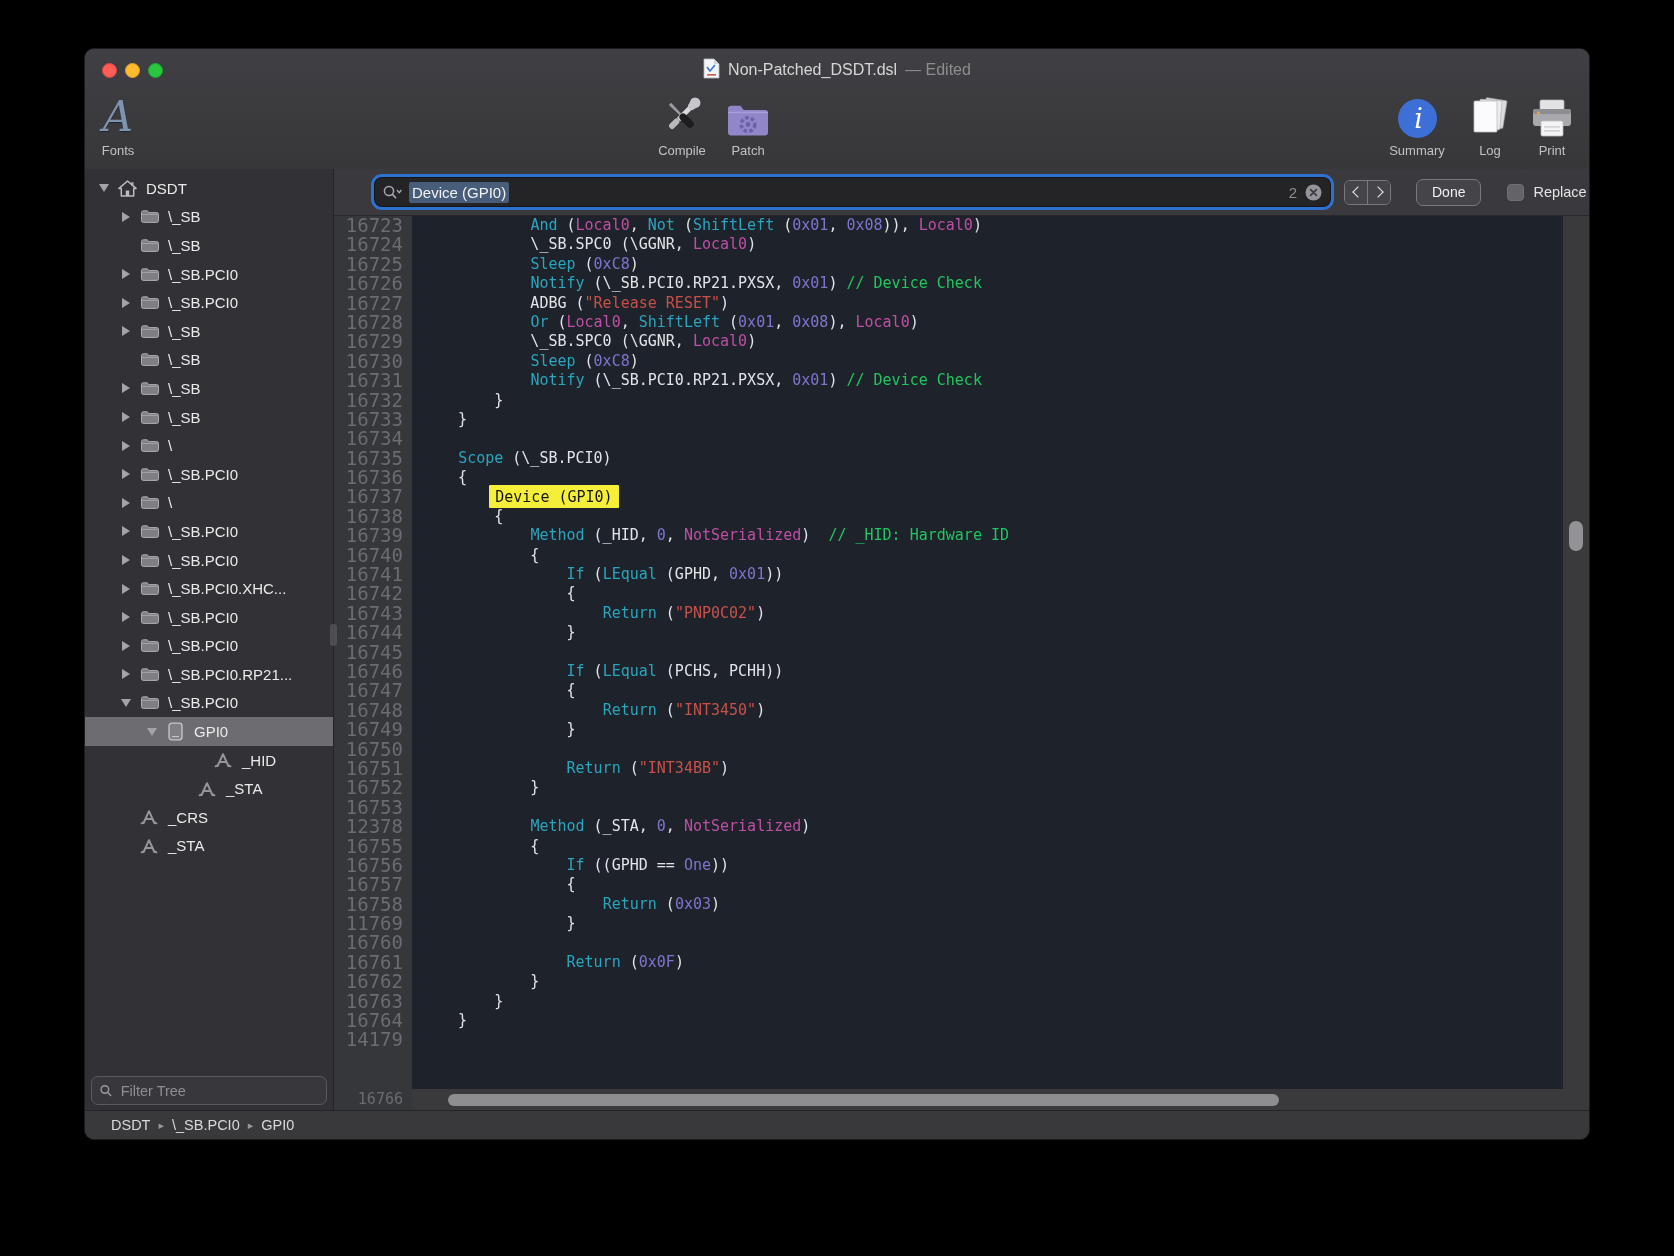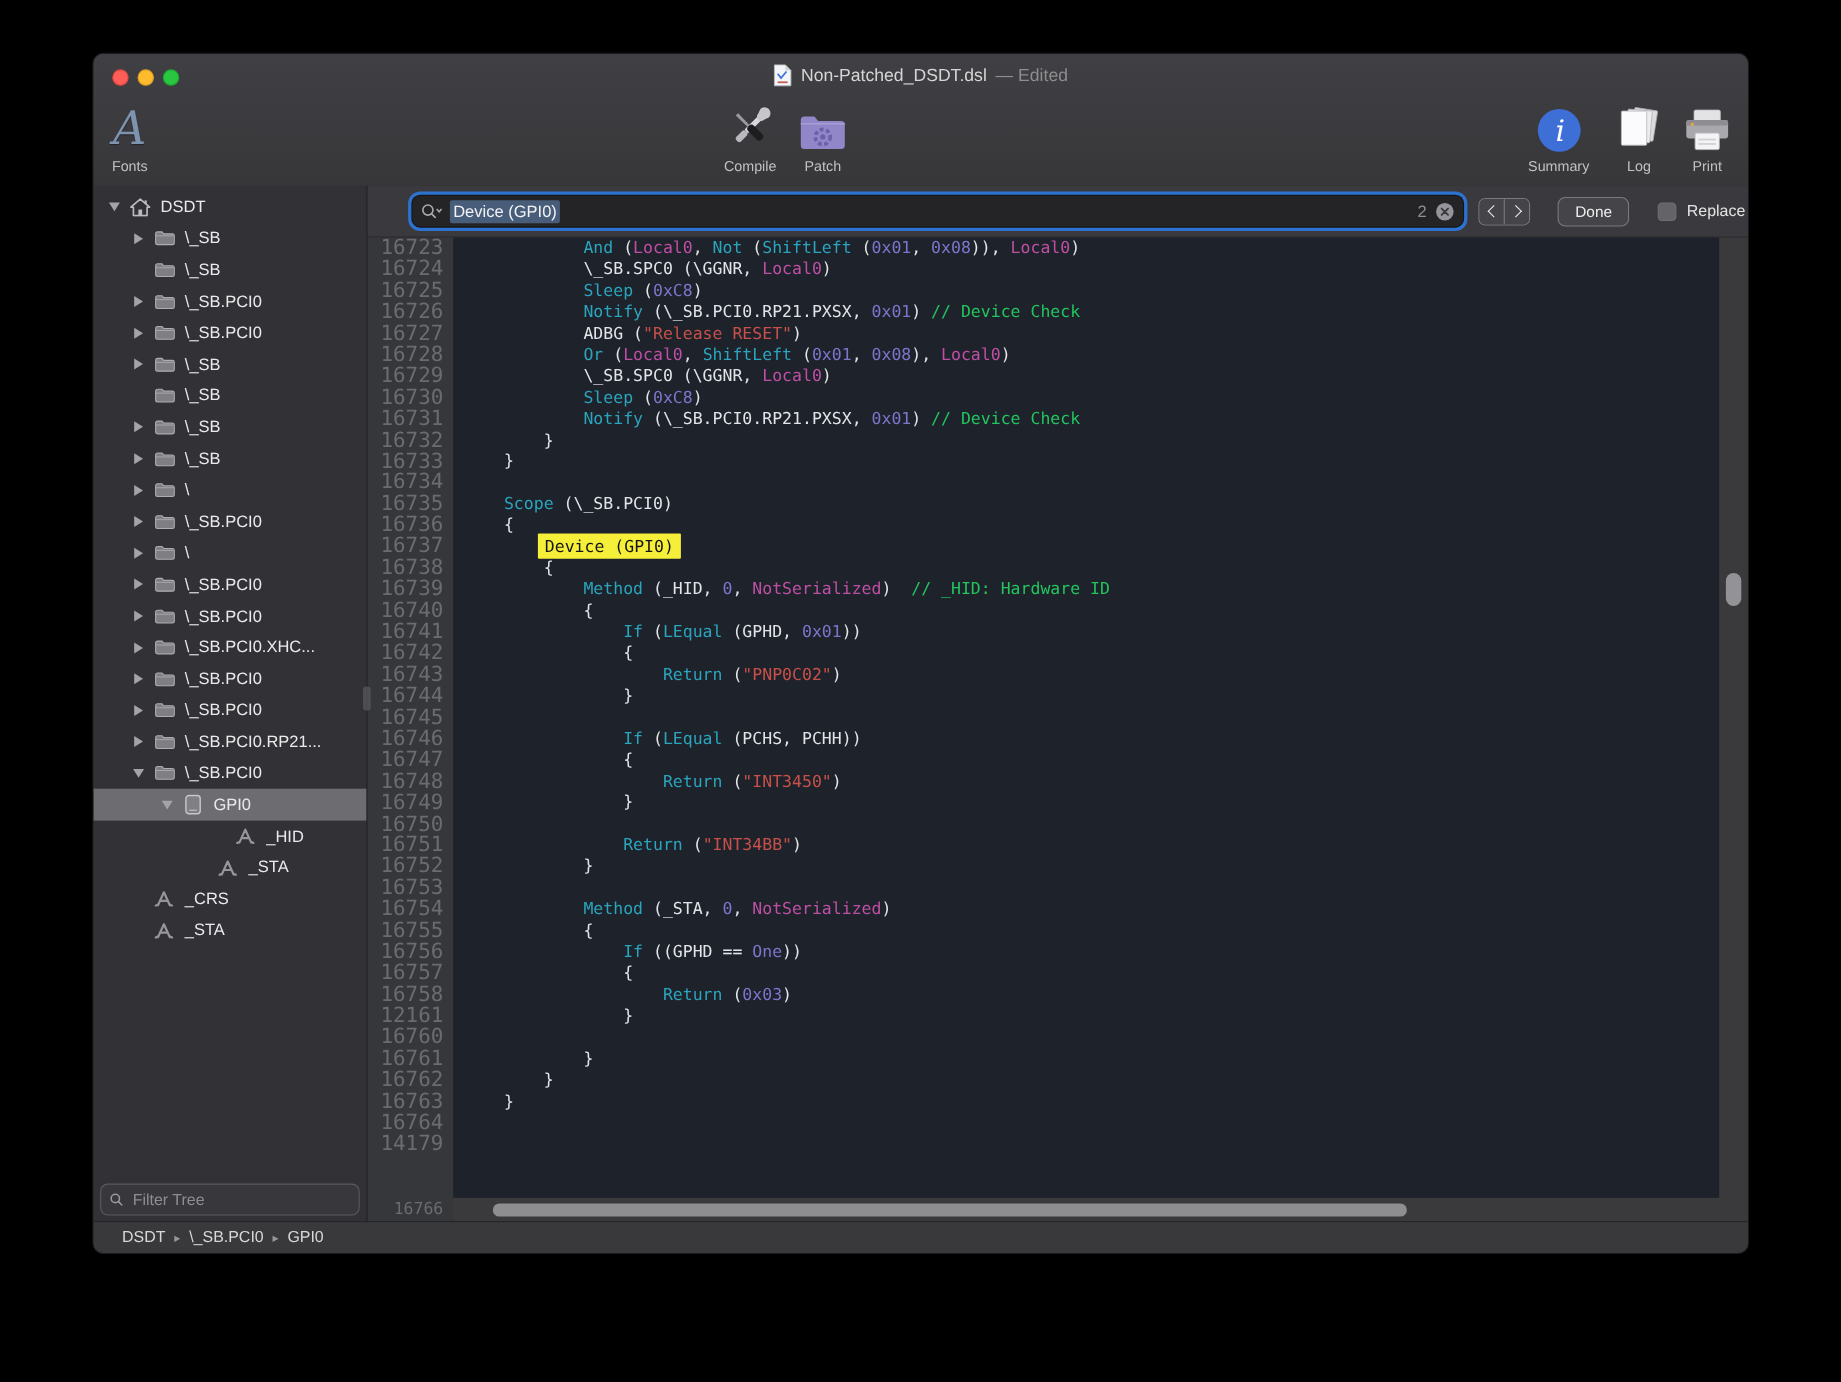--- a/index.html
+++ b/index.html
@@ -520,26 +520,26 @@
             <div class="gnum">16744</div>
             <div class="gnum">16745</div>
             <div class="gnum">16746</div>
             <div class="gnum">16747</div>
             <div class="gnum">16748</div>
             <div class="gnum">16749</div>
             <div class="gnum">16750</div>
             <div class="gnum">16751</div>
             <div class="gnum">16752</div>
             <div class="gnum">16753</div>
-            <div class="gnum">16754</div>
+            <div class="gnum">12378</div>
             <div class="gnum">16755</div>
             <div class="gnum">16756</div>
             <div class="gnum">16757</div>
             <div class="gnum">16758</div>
-            <div class="gnum">12161</div>
+            <div class="gnum">11769</div>
             <div class="gnum">16760</div>
             <div class="gnum">16761</div>
             <div class="gnum">16762</div>
             <div class="gnum">16763</div>
             <div class="gnum">16764</div>
             <div class="gnum">14179</div>
           </div>
         <div class="codearea" id="code">
             <div class="cline"><span class="tk-p">            </span><span class="tk-k">And</span><span class="tk-p"> (</span><span class="tk-v">Local0</span><span class="tk-p">, </span><span class="tk-k">Not</span><span class="tk-p"> (</span><span class="tk-k">ShiftLeft</span><span class="tk-p"> (</span><span class="tk-n">0x01</span><span class="tk-p">, </span><span class="tk-n">0x08</span><span class="tk-p">)), </span><span class="tk-v">Local0</span><span class="tk-p">)</span></div>
             <div class="cline"><span class="tk-p">            \_SB.SPC0 (\GGNR, </span><span class="tk-v">Local0</span><span class="tk-p">)</span></div>
@@ -572,20 +572,21 @@
             <div class="cline"><span class="tk-p">                </span><span class="tk-k">Return</span><span class="tk-p"> (</span><span class="tk-s">"INT34BB"</span><span class="tk-p">)</span></div>
             <div class="cline"><span class="tk-p">            }</span></div>
             <div class="cline"></div>
             <div class="cline"><span class="tk-p">            </span><span class="tk-k">Method</span><span class="tk-p"> (_STA, </span><span class="tk-n">0</span><span class="tk-p">, </span><span class="tk-v">NotSerialized</span><span class="tk-p">)</span></div>
             <div class="cline"><span class="tk-p">            {</span></div>
             <div class="cline"><span class="tk-p">                </span><span class="tk-k">If</span><span class="tk-p"> ((GPHD == </span><span class="tk-n">One</span><span class="tk-p">))</span></div>
             <div class="cline"><span class="tk-p">                {</span></div>
             <div class="cline"><span class="tk-p">                    </span><span class="tk-k">Return</span><span class="tk-p"> (</span><span class="tk-n">0x03</span><span class="tk-p">)</span></div>
             <div class="cline"><span class="tk-p">                }</span></div>
             <div class="cline"></div>
+            <div class="cline"><span class="tk-p">                </span><span class="tk-k">Return</span><span class="tk-p"> (</span><span class="tk-n">0x0F</span><span class="tk-p">)</span></div>
             <div class="cline"><span class="tk-p">            }</span></div>
             <div class="cline"><span class="tk-p">        }</span></div>
             <div class="cline"><span class="tk-p">    }</span></div>
             <div class="cline"></div>
           </div>
         <div class="vlane">
           <div class="vthumb"></div>
         </div>
       </div>
 

